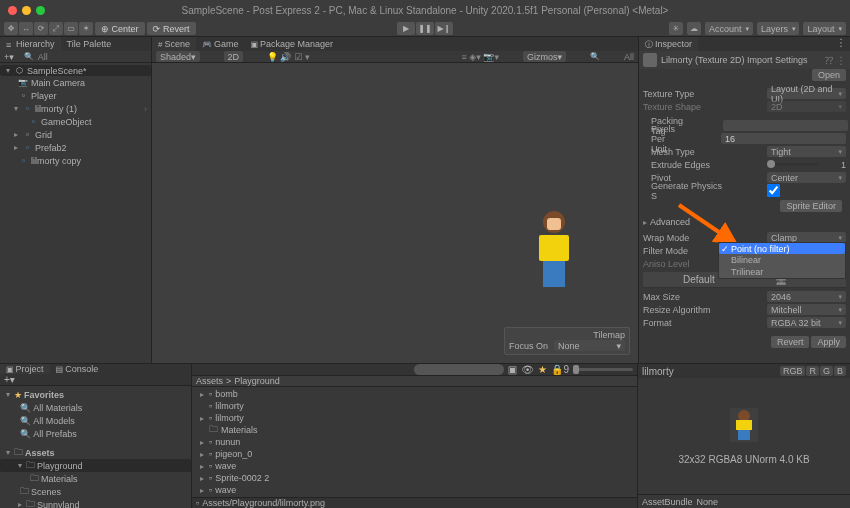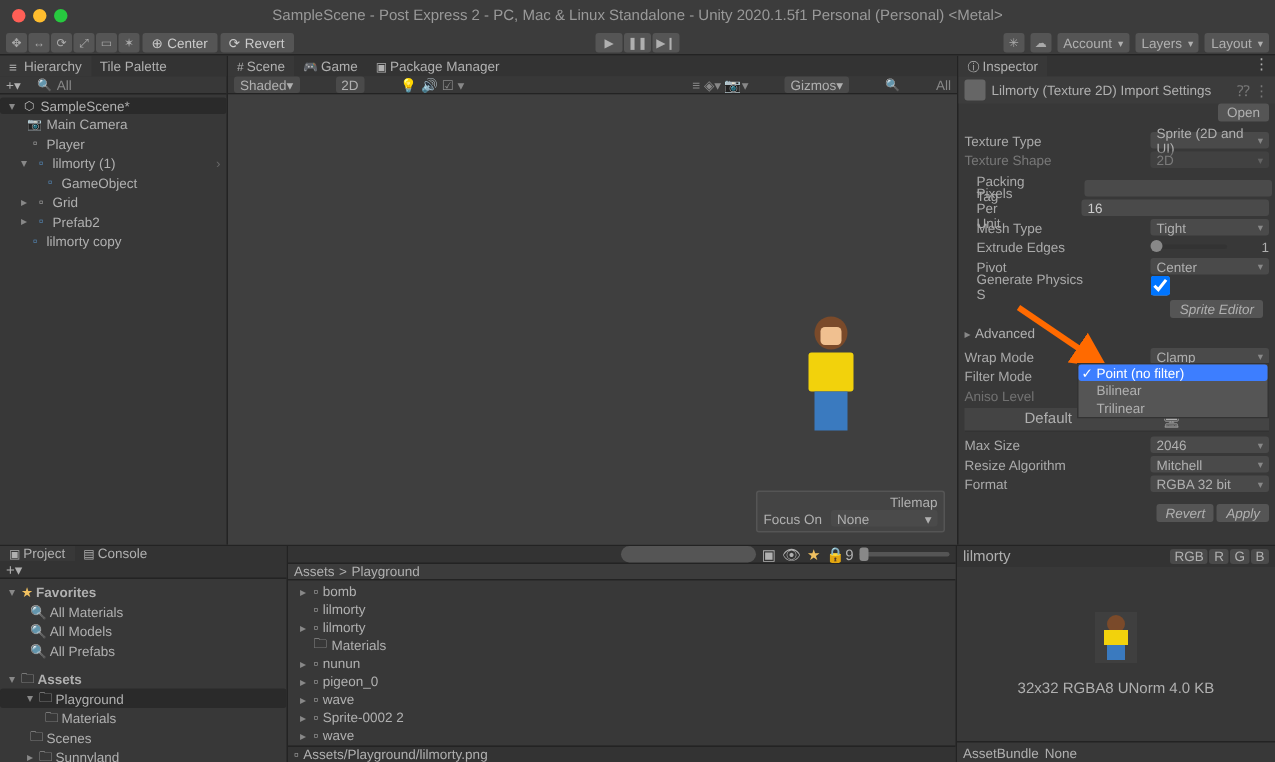--- a/index.html
+++ b/index.html
@@ -51,21 +51,21 @@
   .prop input.v { color: #ccc; border: none; font-size: 9px; }
   .slider-row .v { background: none; padding: 0; }
   .slider { flex: 1; height: 3px; background: #333; border-radius: 2px; position: relative; }
   .knob { position: absolute; left: 0; top: -3px; width: 8px; height: 8px; background: #888; border-radius: 50%; }
   .sl-val { width: 24px; text-align: right; margin-left: 4px; }
   .arrow { position: absolute; pointer-events: none; }
   .dd-open { position: absolute; left: 718px; top: 242px; width: 128px; background: #555; border: 1px solid #333; z-index: 100; font-size: 9px; }
   .dd-open div { padding: 1px 4px 1px 12px; position: relative; }
   .dd-open div.sel { background: #3d7eff; color: #fff; }
   .dd-open div.sel::before { content: "✓"; position: absolute; left: 2px; }
-  .row-btns { display: flex; justify-content: flex-end; gap: 2px; padding: 3px 4px; font-style: italic; }
+  .row-btns { display: flex; justify-content: flex-end; gap: 2px; padding: 3px 4px; }
   .btn-sm { background: #555; border-radius: 2px; padding: 1px 6px; font-size: 9px; }
   .foldout { display: flex; align-items: center; gap: 3px; height: 14px; font-size: 9px; }
   .foldout::before { content: "▸"; font-size: 8px; color: #888; }
   .platform { margin-top: 2px; }
   .plt-tab { display: flex; gap: 60px; background: #444; padding: 2px 40px; border-bottom: 1px solid #333; margin-bottom: 2px; }
   .plt-ico { width: 11px; height: 11px; display: inline-block; }
   .bottom-panel { height: 145px; border-top: 1px solid #232323; display: flex; background: #383838; }
   .bp-left { width: 192px; border-right: 1px solid #232323; display: flex; flex-direction: column; }
   .bp-center { flex: 1; display: flex; flex-direction: column; border-right: 1px solid #232323; }
   .bp-right { width: 212px; display: flex; flex-direction: column; }
@@ -239,21 +239,21 @@
       <div class="thumb-sm"></div>
       <span style="font-size:9px">Lilmorty (Texture 2D) Import Settings</span>
       <span style="margin-left:auto;color:#777">⁇ ⋮</span>
     </div>
     <div style="display:flex;justify-content:flex-start;padding:0 4px 2px">
         <div class="open-btn">Open</div>
       </div>
     <div class="insp-body">
       <div class="prop">
           <span class="k">Texture Type</span>
-          <div class="v dd">Sprite (2D and UI)</div>
+          <div class="v dd">Layout (2D and UI)</div>
         </div>
       <div class="prop" style="opacity:.55">
           <span class="k">Texture Shape</span>
           <div class="v dd">2D</div>
         </div>
       <div style="height:6px"></div>
       <div class="prop">
           <span class="k" style="padding-left:8px">Packing Tag</span>
           <input class="v" value="" style="">
         </div>

